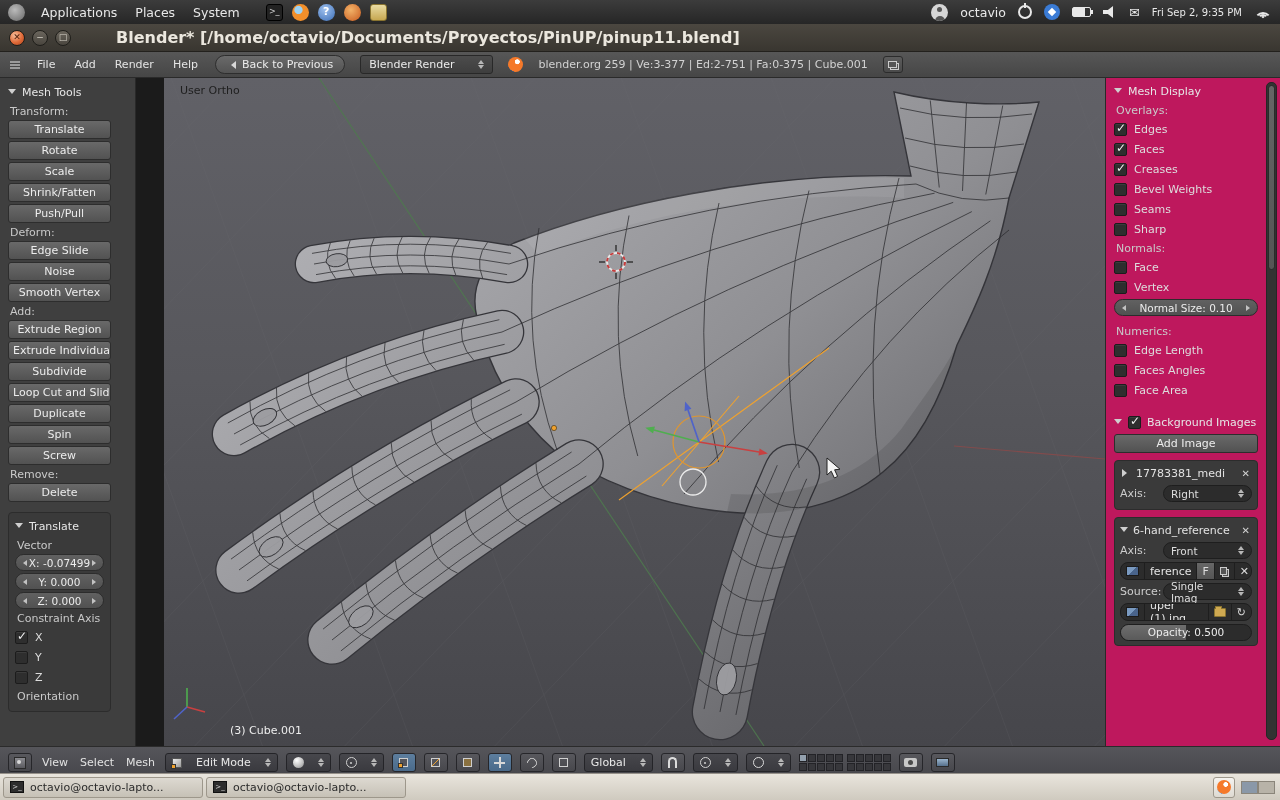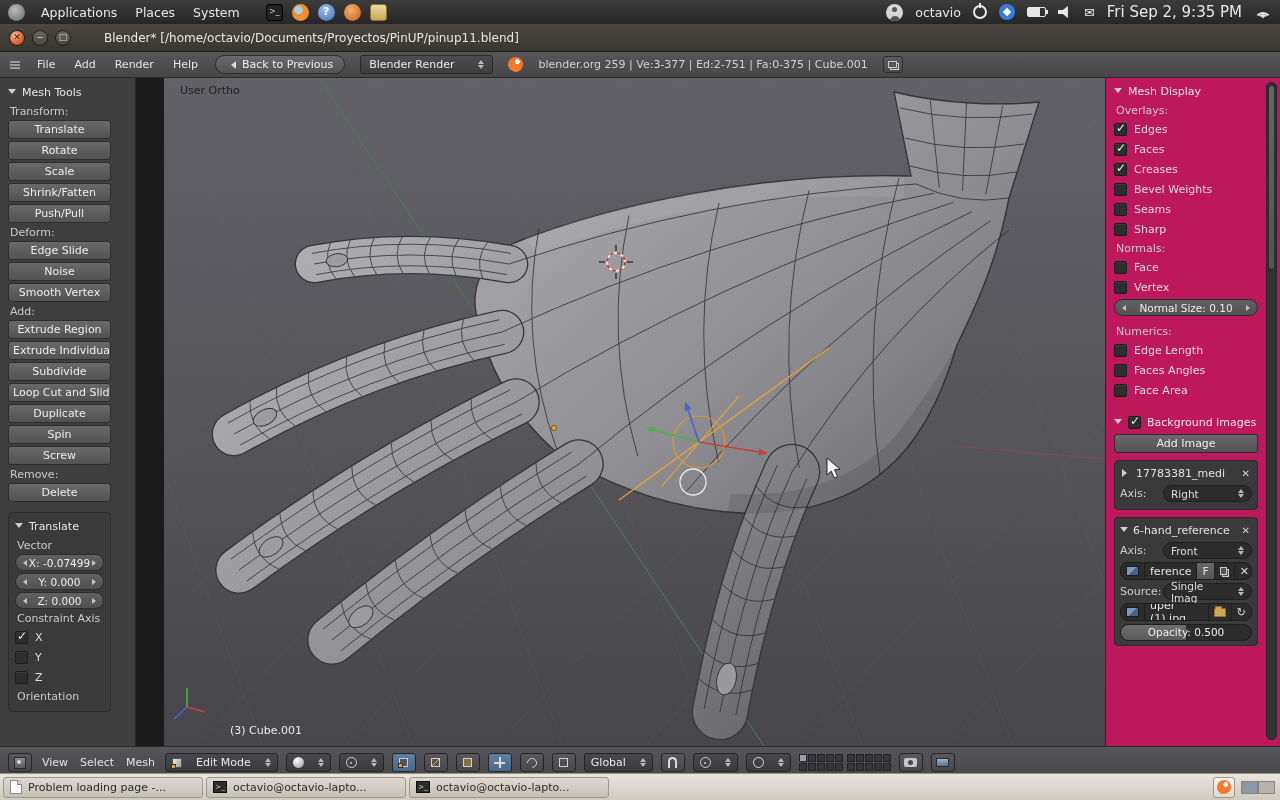--- a/index.html
+++ b/index.html
@@ -25,34 +25,34 @@
 .uicon::before{content:"";position:absolute;top:3px;left:6px;width:5px;height:5px;border-radius:50%;background:#555}
 .uicon::after{content:"";position:absolute;bottom:-1px;left:3.5px;width:10px;height:6px;border-radius:5px 5px 0 0;background:#555}
 .pwr{width:14px;height:14px;border:2px solid #e8e8e8;border-radius:50%;position:relative}
 .pwr::before{content:"";position:absolute;top:-4px;left:50%;width:2px;height:5px;background:#e8e8e8;transform:translateX(-50%)}
 .bt{width:16px;height:16px;border-radius:50%;background:#3a7bd5;display:flex;align-items:center;justify-content:center}
 .bt::after{content:"";width:6px;height:6px;background:#fff;transform:rotate(45deg)}
 .batt{width:19px;height:10px;border:1px solid #e8e8e8;border-radius:2px;position:relative;background:linear-gradient(90deg,#e8e8e8 0 72%,transparent 72%)}
 .batt::after{content:"";position:absolute;right:-3px;top:2px;width:2px;height:4px;background:#e8e8e8}
 .spkr{width:14px;height:12px;background:#e8e8e8;clip-path:polygon(0 33%,35% 33%,72% 0,72% 100%,35% 67%,0 67%)}
 .mail{color:#e8e8e8;font-size:13px;line-height:13px}
-.clock{font-size:15px;white-space:nowrap}
+.clock{font-size:10px;white-space:nowrap}
 .wifi{width:18px;height:13px;position:relative;overflow:hidden}
 .wifi i{position:absolute;left:50%;transform:translateX(-50%);border:2px solid transparent;border-top-color:#e8e8e8;border-radius:50%}
 .wifi i:nth-child(1){width:18px;height:18px;bottom:-11px}
 .wifi i:nth-child(2){width:11px;height:11px;bottom:-6px}
 .wifi i:nth-child(3){width:5px;height:5px;bottom:-2px}
 
 
 .titlebar{position:absolute;top:24px;left:0;right:0;height:28px;background:linear-gradient(#4b4740,#393630);
   border-bottom:1px solid #23211d;display:flex;align-items:center;padding:0 9px;gap:7px}
 .wb{width:16px;height:16px;border-radius:50%;border:1px solid #1f1e1a;background:linear-gradient(#6b665d,#49453e);
   display:flex;align-items:center;justify-content:center;color:#d8d4ca;font-size:9px;line-height:9px}
 .wb.close{background:radial-gradient(circle at 35% 30%,#f4bd9a,#e06a38 55%,#a8431c);color:#4a1d0a}
-.title{font-weight:normal;color:#ebe7de;font-size:12px;margin-left:26px;white-space:nowrap}
+.title{font-weight:bold;color:#ebe7de;font-size:16px;margin-left:38px;white-space:nowrap}
 
 
 .infobar{position:absolute;top:52px;left:0;right:0;height:26px;background:linear-gradient(#575757,#464646);
   border-bottom:1px solid #2a2a2a;display:flex;align-items:center;padding:0 10px;gap:15px}
 .collapse-ic{width:10px;height:8px;border-top:2px solid #9a9a9a;border-bottom:2px solid #9a9a9a;background:linear-gradient(#464646 0 33%,#9a9a9a 33% 66%,#464646 66%)}
 .imenu{color:#e4e4e4;padding:0 2px}
 .backbtn{display:flex;align-items:center;gap:6px;background:linear-gradient(#6a6a6a,#535353);border:1px solid #2e2e2e;
   border-radius:10px;padding:2px 11px;color:#ececec;height:19px}
 .tri-l{width:0;height:0;border:4px solid transparent;border-right:5px solid #d8d8d8}
 .engine{display:flex;align-items:center;gap:24px;background:linear-gradient(#4c4c4c,#3e3e3e);border:1px solid #282828;
@@ -706,31 +706,27 @@
   <span class="hbtn">
       <span class="i-cam"></span>
     </span>
   <span class="hbtn">
       <span class="i-img"></span>
     </span>
 </div>
 
 <div class="taskbar">
   <span class="task">
-    <span class="ic-page"></span>
-    <span>Problem loading page -...</span>
+    <span class="ic-term">&gt;_</span>
+    <span>octavio@octavio-lapto...</span>
   </span>
   <span class="task">
     <span class="ic-term">&gt;_</span>
     <span>octavio@octavio-lapto...</span>
   </span>
-  <span class="task">
-    <span class="ic-term">&gt;_</span>
-    <span>octavio@octavio-lapto...</span>
-  </span>
   <span class="tray">
     <span class="traybox">
         <span class="ic-blend"></span>
       </span>
     <span class="wswitch">
       <span class="wscell on"></span>
       <span class="wscell"></span>
     </span>
   </span>
 </div>

